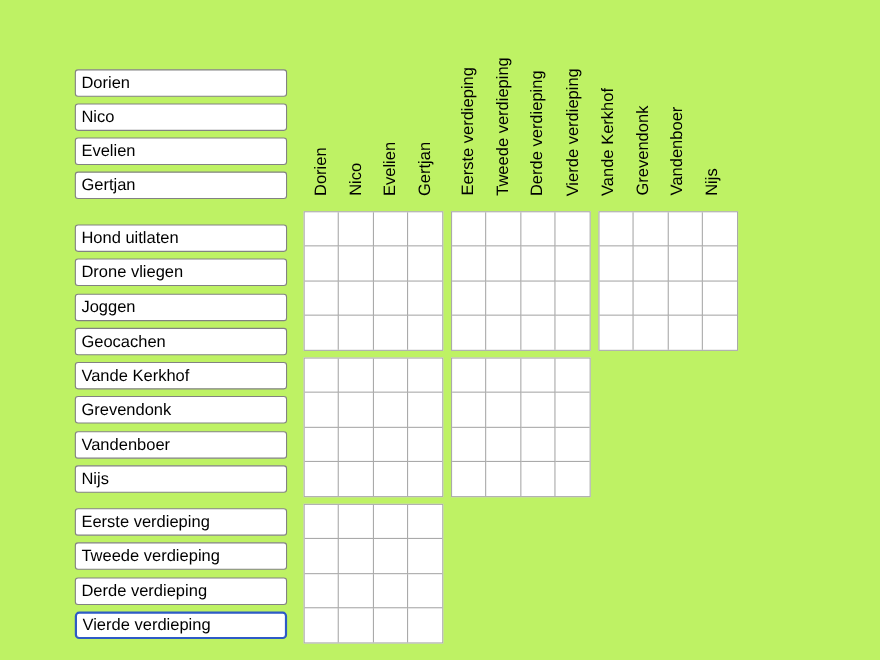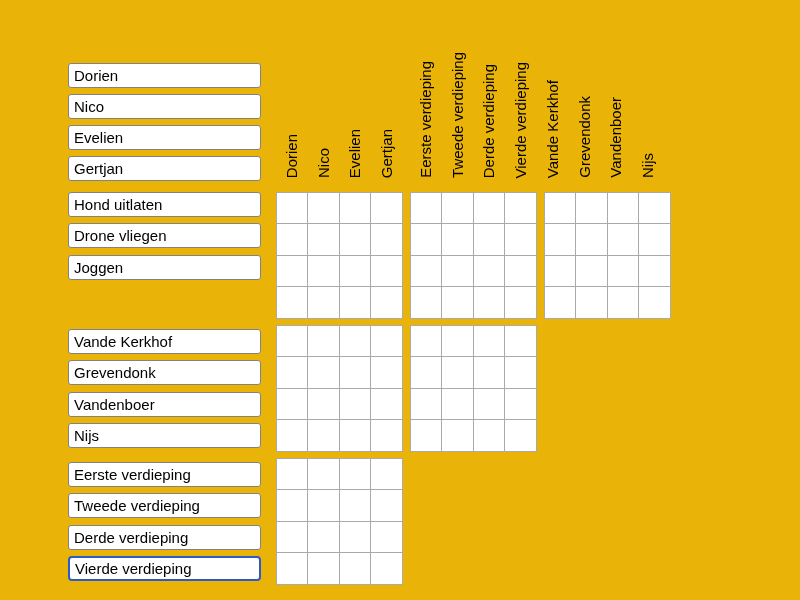--- a/index.html
+++ b/index.html
@@ -1,20 +1,20 @@
 <!DOCTYPE html>
 <html><head>
 <meta charset="utf-8">
 <style>
   html, body { margin: 0; padding: 0; background: #ffffff; }
   .canvas {
     position: relative;
     width: 800px;
     height: 600px;
-    background: #eab308;
+    background: #bef264;
     font-family: "Liberation Sans", sans-serif;
     color: #000;
     overflow: hidden;
   }
 
   
   .stack {
     position: absolute;
     left: 68px;
     display: flex;
@@ -103,24 +103,25 @@
     <span class="hlabel">Vierde verdieping</span>
   </div>
 
   <div class="hgroup" style="left:537px;">
     <span class="hlabel">Vande Kerkhof</span>
     <span class="hlabel">Grevendonk</span>
     <span class="hlabel">Vandenboer</span>
     <span class="hlabel">Nijs</span>
   </div>
 
-  <div class="stack" style="top:192px;">
+  <div class="stack" style="top:204px;">
     <input type="text" class="item" value="Hond uitlaten" style="">
     <input type="text" class="item" value="Drone vliegen" style="">
     <input type="text" class="item" value="Joggen" style="">
+    <input type="text" class="item" value="Geocachen" style="">
   </div>
 
   <div class="stack" style="top:329px;">
     <input type="text" class="item" value="Vande Kerkhof" style="">
     <input type="text" class="item" value="Grevendonk" style="">
     <input type="text" class="item" value="Vandenboer" style="">
     <input type="text" class="item" value="Nijs" style="">
   </div>
 
   <div class="stack" style="top:462px;">

